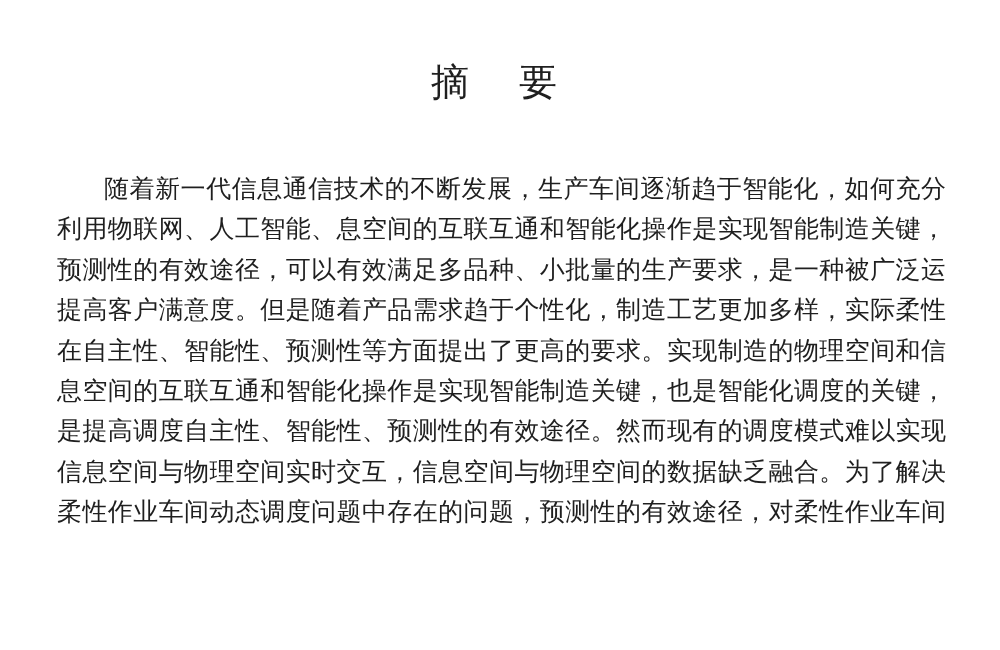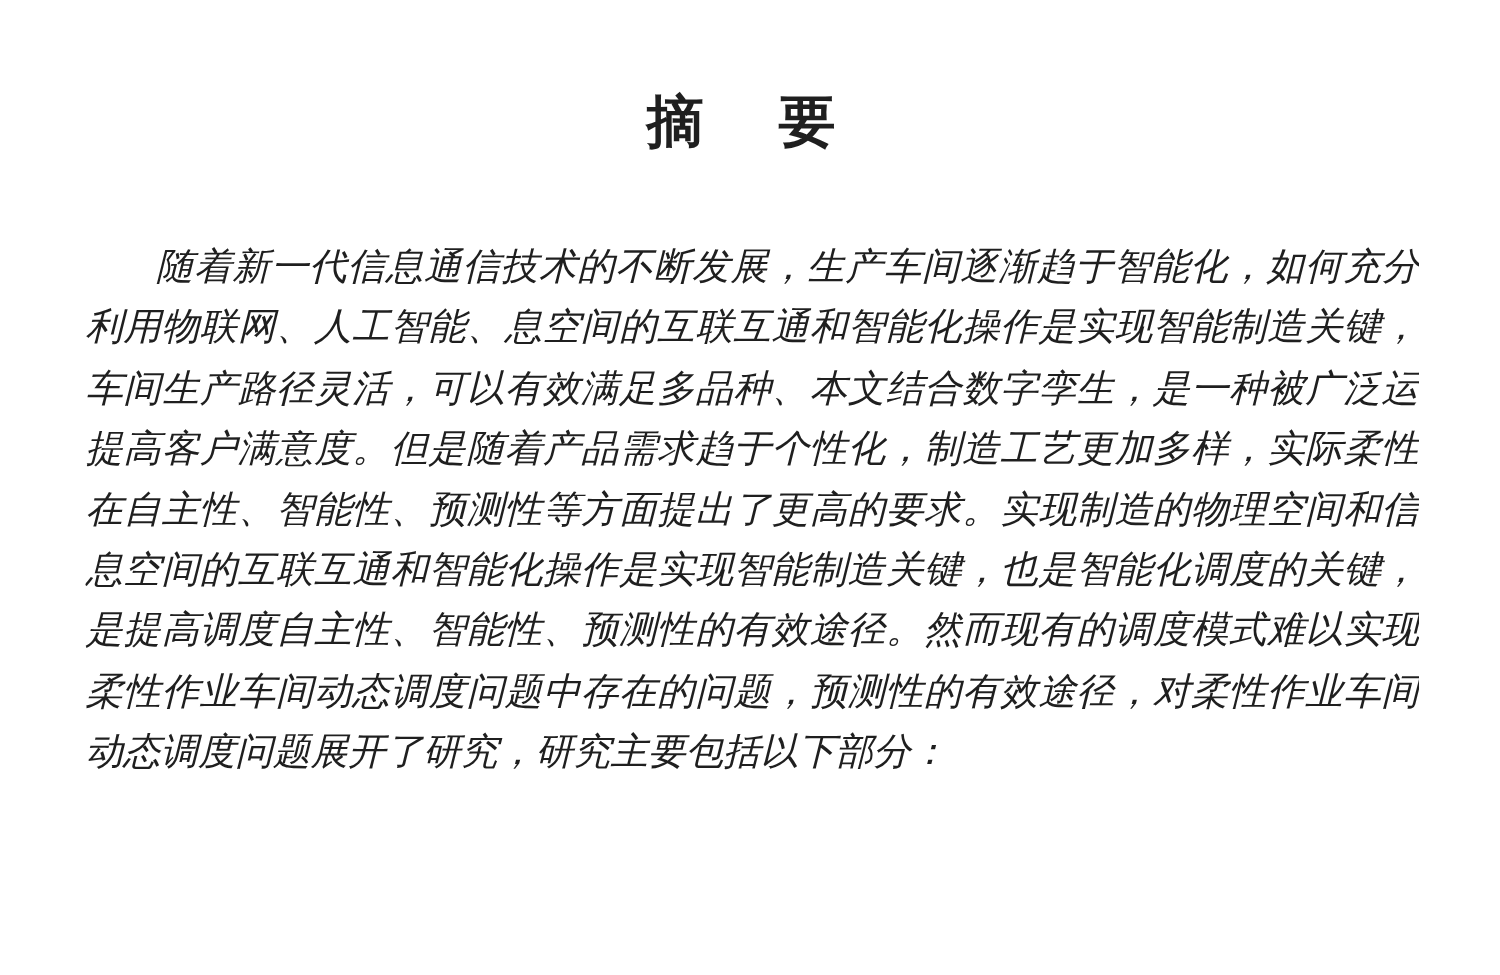--- a/index.html
+++ b/index.html
@@ -18,30 +18,29 @@
   }
   .title {
     position: absolute;
     top: 60px;
     left: 0;
     width: 994px; 
     margin: 0;
     text-align: center;
     font-size: 38px;
     line-height: 44px;
-    font-weight: 700;
+    font-weight: 400;
     letter-spacing: 6px;
   }
   .abstract-body {
     position: absolute;
-    top: 159px;
+    top: 169px;
     left: 57px;
     width: 889px;
     font-size: 25px;
-    font-style: italic;
   }
   .line {
     line-height: 40.4px;
     height: 40.4px;
     text-align: justify;
     text-align-last: justify;
     text-justify: inter-character;
     overflow: hidden;
   }
   .line.first {
@@ -52,21 +51,21 @@
   }
 </style>
 </head>
 <body>
 
 <div class="page" style="background: rgb(255, 255, 255); color: rgb(31, 31, 31);">
   <h1 class="title">摘　要</h1>
   <div class="abstract-body">
     <div class="line first">随着新一代信息通信技术的不断发展，生产车间逐渐趋于智能化，如何充分</div>
     <div class="line">利用物联网、人工智能、息空间的互联互通和智能化操作是实现智能制造关键，</div>
-    <div class="line">车间生产路径灵活，可以有效满足多品种、本文结合数字孪生，是一种被广泛运</div>
+    <div class="line">预测性的有效途径，可以有效满足多品种、小批量的生产要求，是一种被广泛运</div>
     <div class="line">提高客户满意度。但是随着产品需求趋于个性化，制造工艺更加多样，实际柔性作</div>
     <div class="line">在自主性、智能性、预测性等方面提出了更高的要求。实现制造的物理空间和信</div>
     <div class="line">息空间的互联互通和智能化操作是实现智能制造关键，也是智能化调度的关键，</div>
     <div class="line">是提高调度自主性、智能性、预测性的有效途径。然而现有的调度模式难以实现</div>
+    <div class="line">信息空间与物理空间实时交互，信息空间与物理空间的数据缺乏融合。为了解决</div>
     <div class="line">柔性作业车间动态调度问题中存在的问题，预测性的有效途径，对柔性作业车间</div>
-    <div class="line last">动态调度问题展开了研究，研究主要包括以下部分：</div>
   </div>
 </div>
 
 </body></html>

